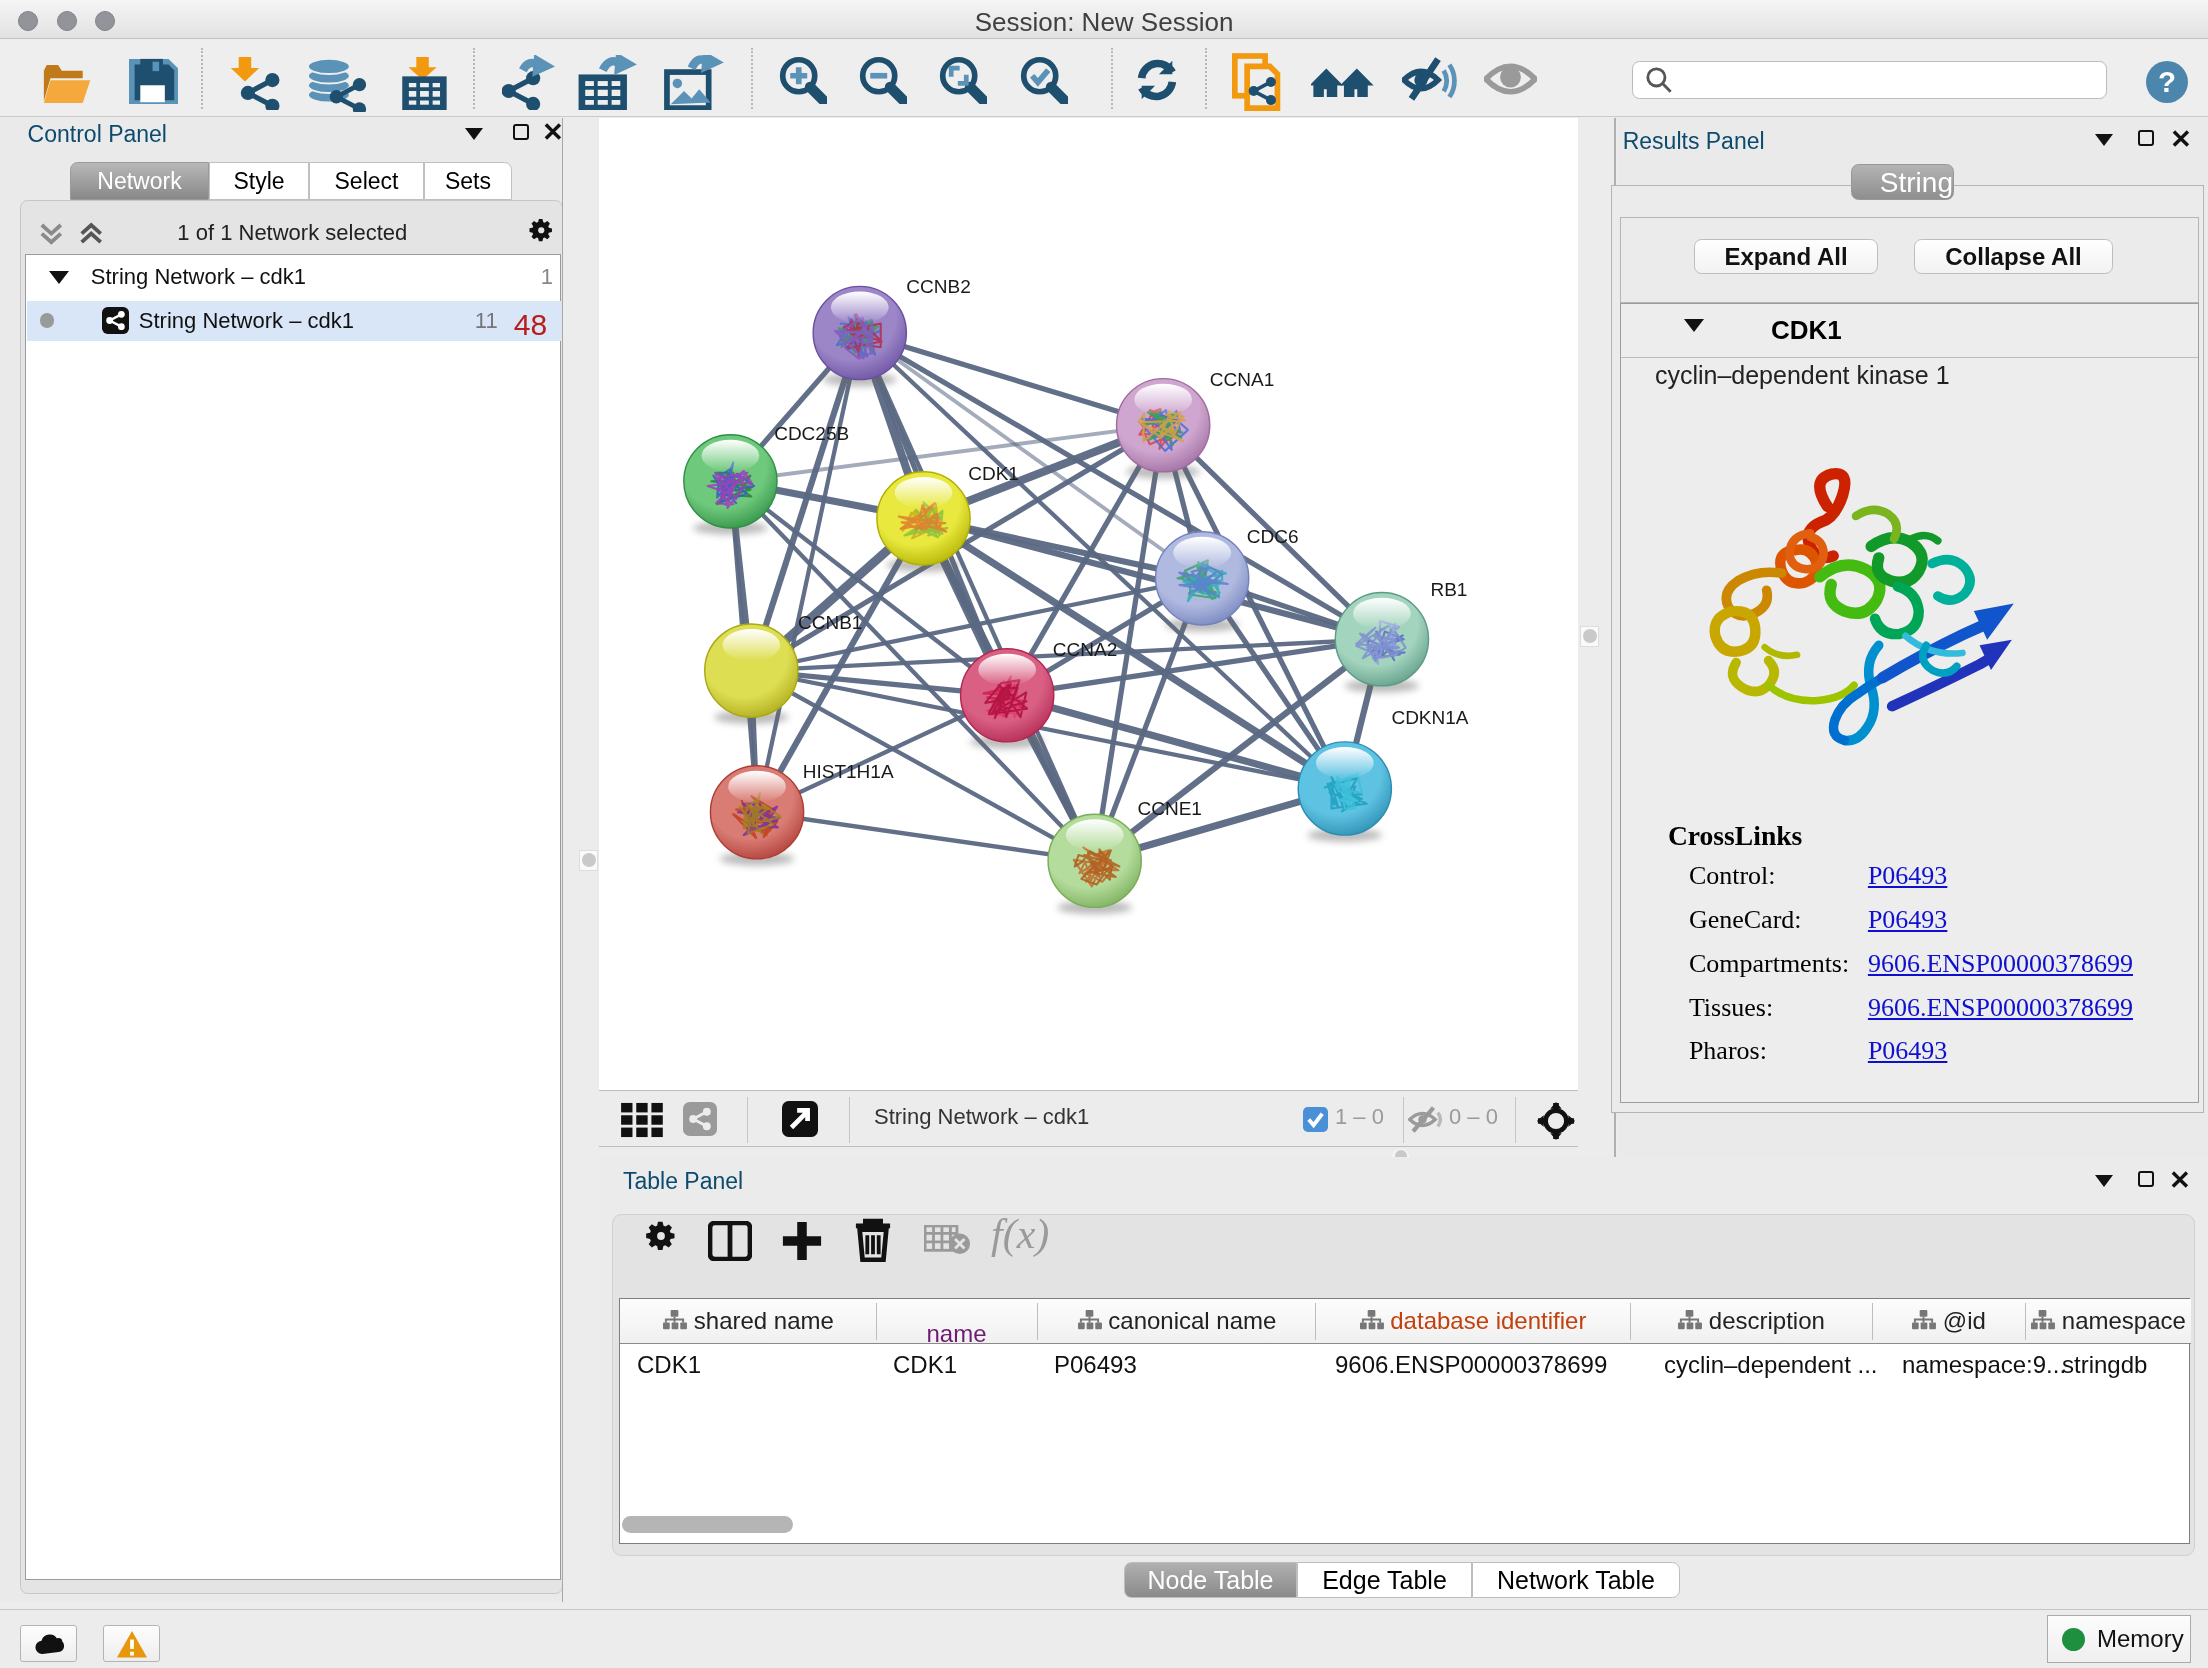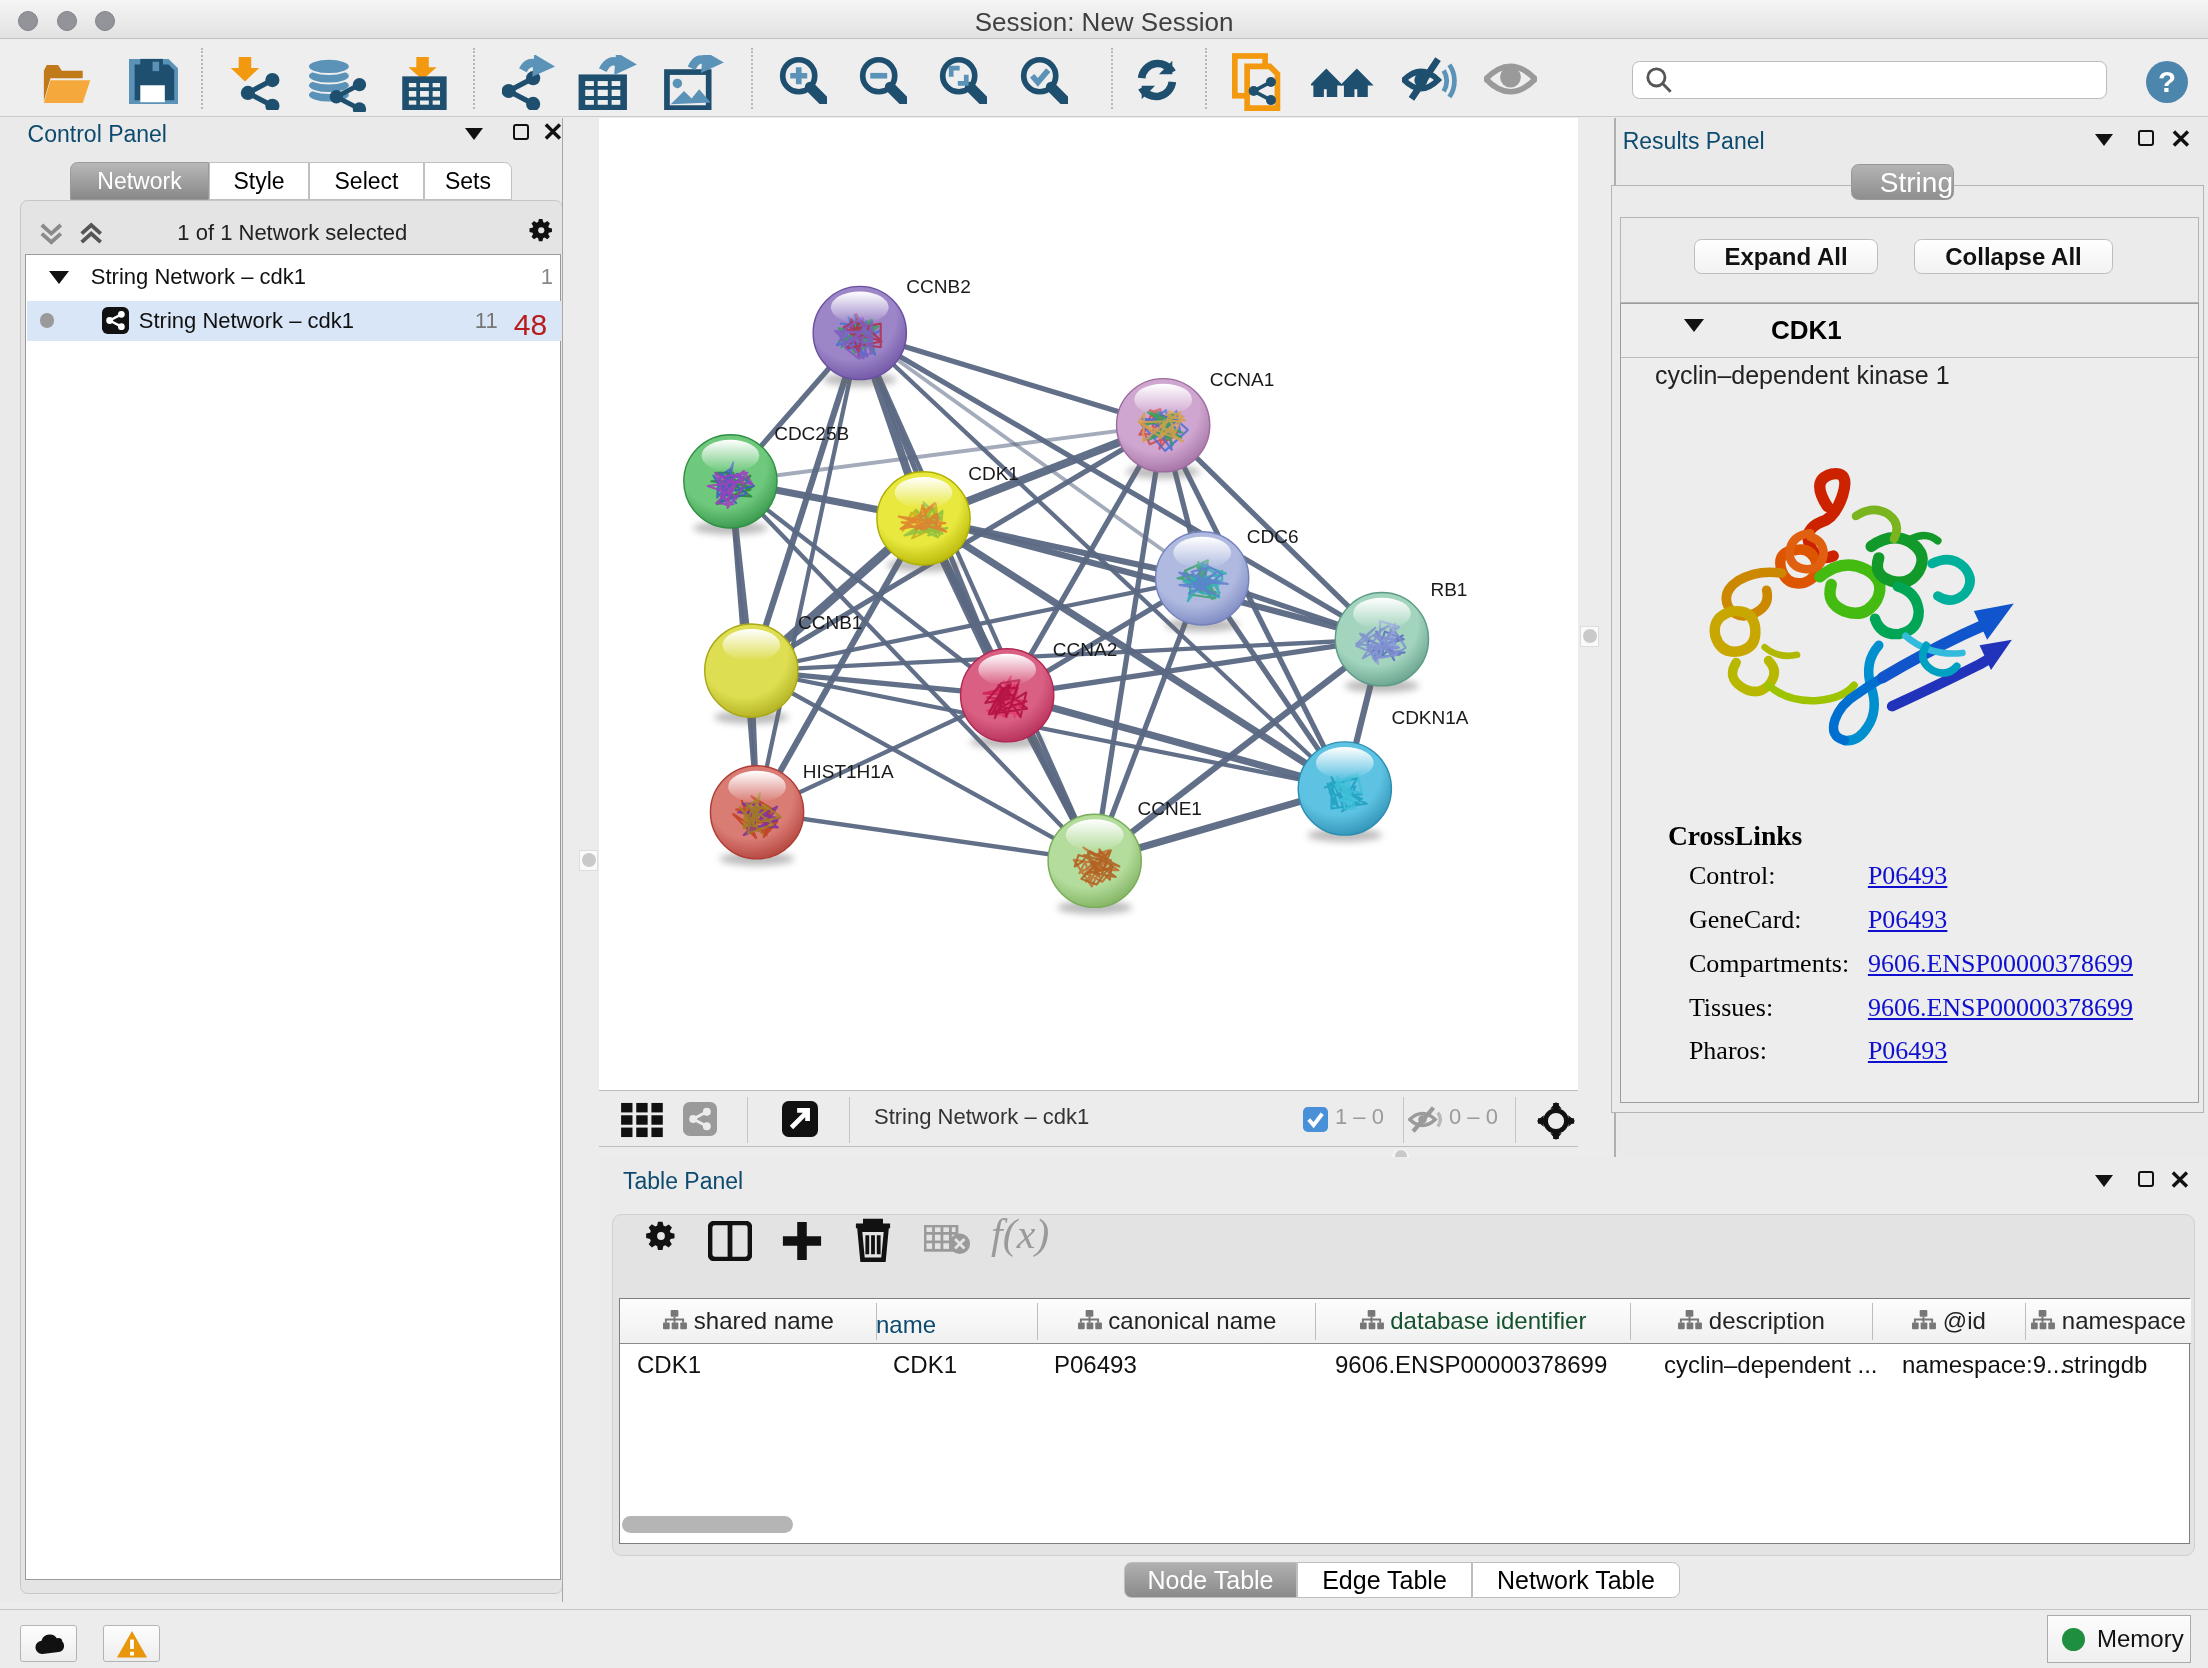--- a/index.html
+++ b/index.html
@@ -571,31 +571,31 @@
       <div class="abs thsep" style="left:1405px"></div>
       <div class="abs" style="left:0px;top:6.7px;width:256px;text-align:center;font-size:24px;color:#222"><span style="position:relative;top:2.9px"><svg width="25" height="23" viewBox="0 0 26 24">
             <g fill="#777">
               <rect x="9" y="1" width="8" height="7" rx="1"></rect>
               <rect x="1" y="14" width="7" height="7" rx="1"></rect>
               <rect x="10" y="14" width="7" height="7" rx="1"></rect>
               <rect x="19" y="14" width="7" height="7" rx="1"></rect>
             </g>
             <path d="M13 8 v4 M4 14 v-3 h18 v3 M13 11 v3" stroke="#777" stroke-width="2" fill="none"></path>
           </svg></span>&nbsp;shared name</div>
-      <div class="abs" style="left:256px;top:12px;width:161px;text-align:left;font-size:24px;color:#0c4a6e">name</div>
+      <div class="abs" style="left:256px;top:21px;width:161px;text-align:center;font-size:24px;color:#701a75">name</div>
       <div class="abs" style="left:417px;top:6.7px;width:279px;text-align:center;font-size:24px;color:#222"><span style="position:relative;top:2.9px"><svg width="25" height="23" viewBox="0 0 26 24">
             <g fill="#777">
               <rect x="9" y="1" width="8" height="7" rx="1"></rect>
               <rect x="1" y="14" width="7" height="7" rx="1"></rect>
               <rect x="10" y="14" width="7" height="7" rx="1"></rect>
               <rect x="19" y="14" width="7" height="7" rx="1"></rect>
             </g>
             <path d="M13 8 v4 M4 14 v-3 h18 v3 M13 11 v3" stroke="#777" stroke-width="2" fill="none"></path>
           </svg></span>&nbsp;canonical name</div>
-      <div class="abs" style="left:695px;top:6.7px;width:315px;text-align:center;font-size:24px;color:#14532d"><span style="position:relative;top:2.9px"><svg width="25" height="23" viewBox="0 0 26 24">
+      <div class="abs" style="left:695px;top:6.7px;width:315px;text-align:center;font-size:24px;color:#c2410c"><span style="position:relative;top:2.9px"><svg width="25" height="23" viewBox="0 0 26 24">
             <g fill="#777">
               <rect x="9" y="1" width="8" height="7" rx="1"></rect>
               <rect x="1" y="14" width="7" height="7" rx="1"></rect>
               <rect x="10" y="14" width="7" height="7" rx="1"></rect>
               <rect x="19" y="14" width="7" height="7" rx="1"></rect>
             </g>
             <path d="M13 8 v4 M4 14 v-3 h18 v3 M13 11 v3" stroke="#777" stroke-width="2" fill="none"></path>
           </svg></span>&nbsp;database identifier</div>
       <div class="abs" style="left:1010px;top:6.7px;width:242px;text-align:center;font-size:24px;color:#222"><span style="position:relative;top:2.9px"><svg width="25" height="23" viewBox="0 0 26 24">
             <g fill="#777">

